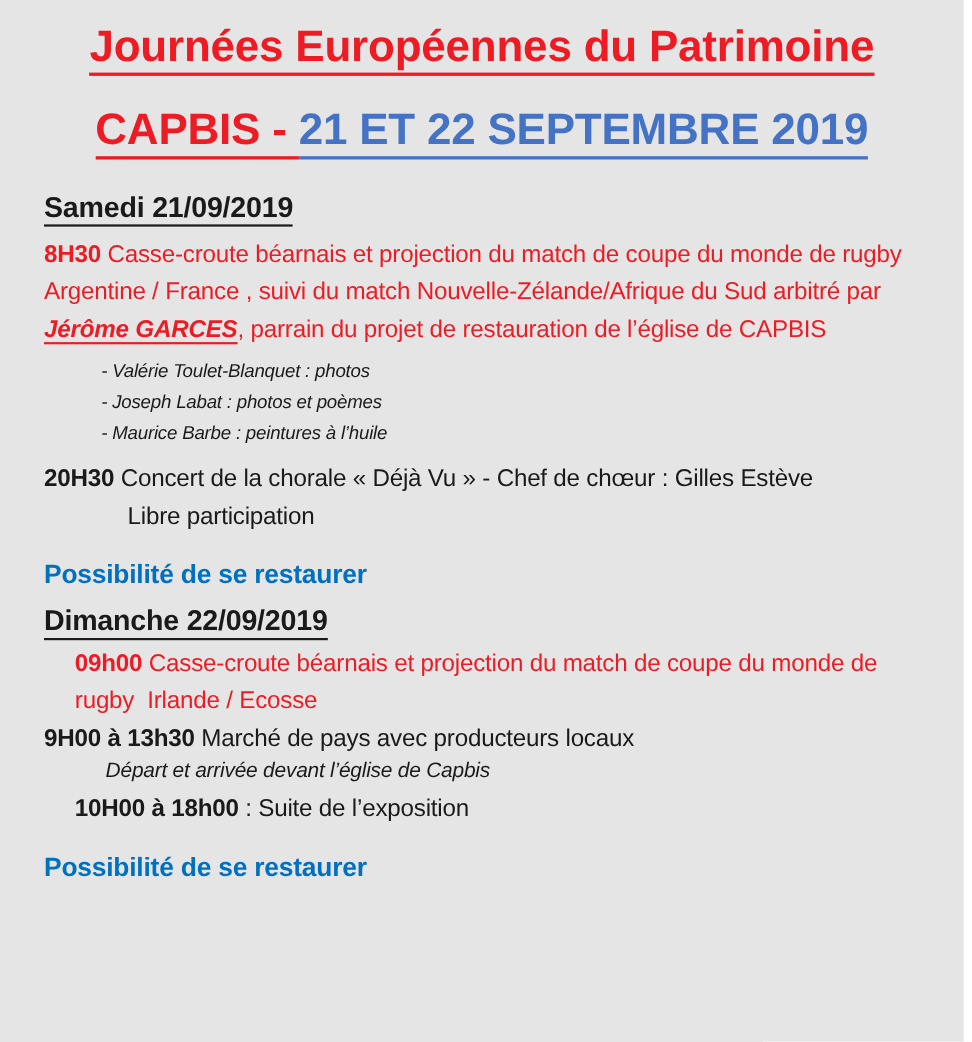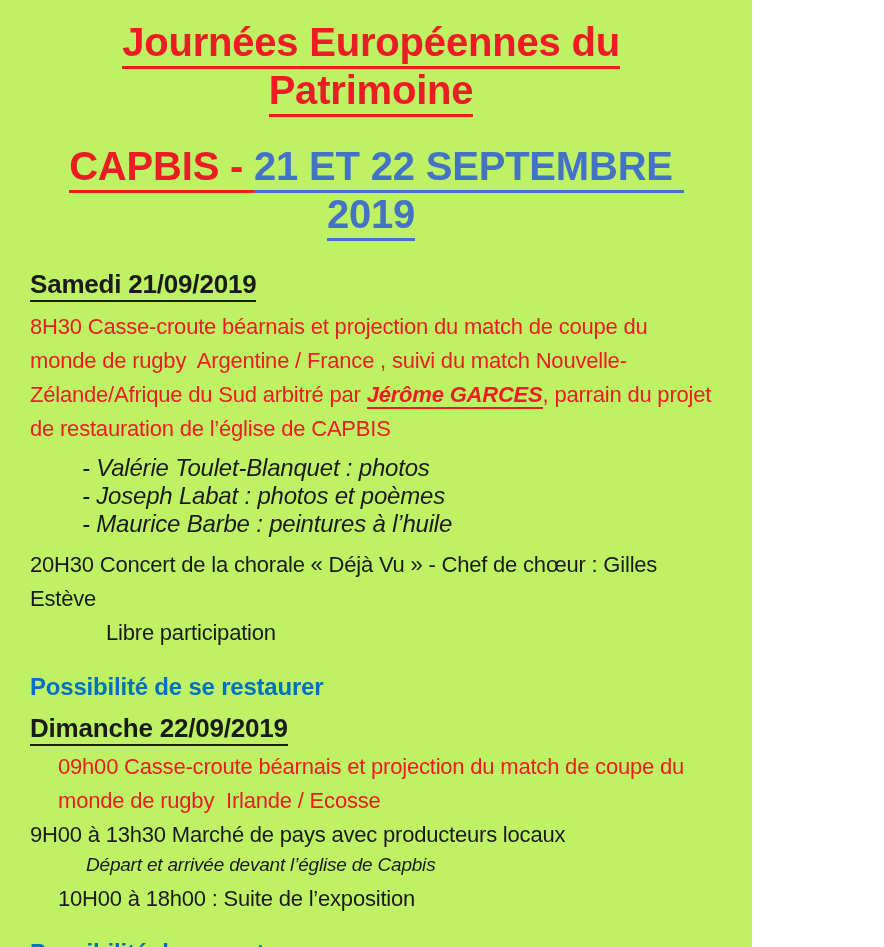--- a/index.html
+++ b/index.html
@@ -4,37 +4,37 @@
 <style>
   :root{
     --red:#ED1C24;
     --date-blue:#4472C4;
     --note-blue:#0070C0;
     --ink:#1a1a1a;
   }
   *{margin:0;padding:0;box-sizing:border-box;}
   html,body{background:#ffffff;}
   .doc{
-    width:752px;height:947px;overflow:hidden;background:#bef264;
+    width:876px;height:947px;overflow:hidden;background:#e5e5e5;
     font-family:"Liberation Sans",sans-serif;color:var(--ink);
-    padding:18px 40px 0 30px;letter-spacing:-0.2px;
+    padding:18px 40px 0 40px;letter-spacing:-0.2px;
   }
   .title-line{text-align:center;font-size:40px;font-weight:bold;line-height:1.2;}
   .title-line .u{padding-bottom:2px;border-bottom:3px solid currentColor;}
   .red-t{color:var(--red);}
   .blue-t{color:var(--date-blue);}
   .title-top{margin-bottom:28px;}
   .title-sub{margin-bottom:30px;white-space:pre-wrap;}
   .section-h{font-size:26px;font-weight:bold;color:var(--ink);line-height:1.3;}
   .section-h .hu{padding-bottom:1px;border-bottom:2px solid currentColor;}
   .para{font-size:22px;line-height:34px;white-space:pre-wrap;}
-  .time{font-weight:normal;}
+  .time{font-weight:bold;}
   .ref-name{font-weight:bold;border-bottom:2px solid currentColor;font-style:italic;}
   .artists{margin:4px 0 10px 52px;}
-  .artists div{font-style:italic;font-size:24px;line-height:28px;}
+  .artists div{font-style:italic;font-size:17px;line-height:28px;}
   .indent{margin-left:76px;}
   .blue-note{color:var(--note-blue);font-weight:bold;font-size:24px;line-height:30px;margin-top:22px;}
   .italic-note{font-style:italic;font-size:19px;line-height:26px;margin-left:56px;white-space:pre-wrap;}
   .mt8{margin-top:8px;}
   .mt16{margin-top:16px;}
   .mt22{margin-top:10px;}
   .mt4{margin-top:4px;margin-left:28px;}
   .mb8{margin-bottom:8px;}
 </style>
 </head>

